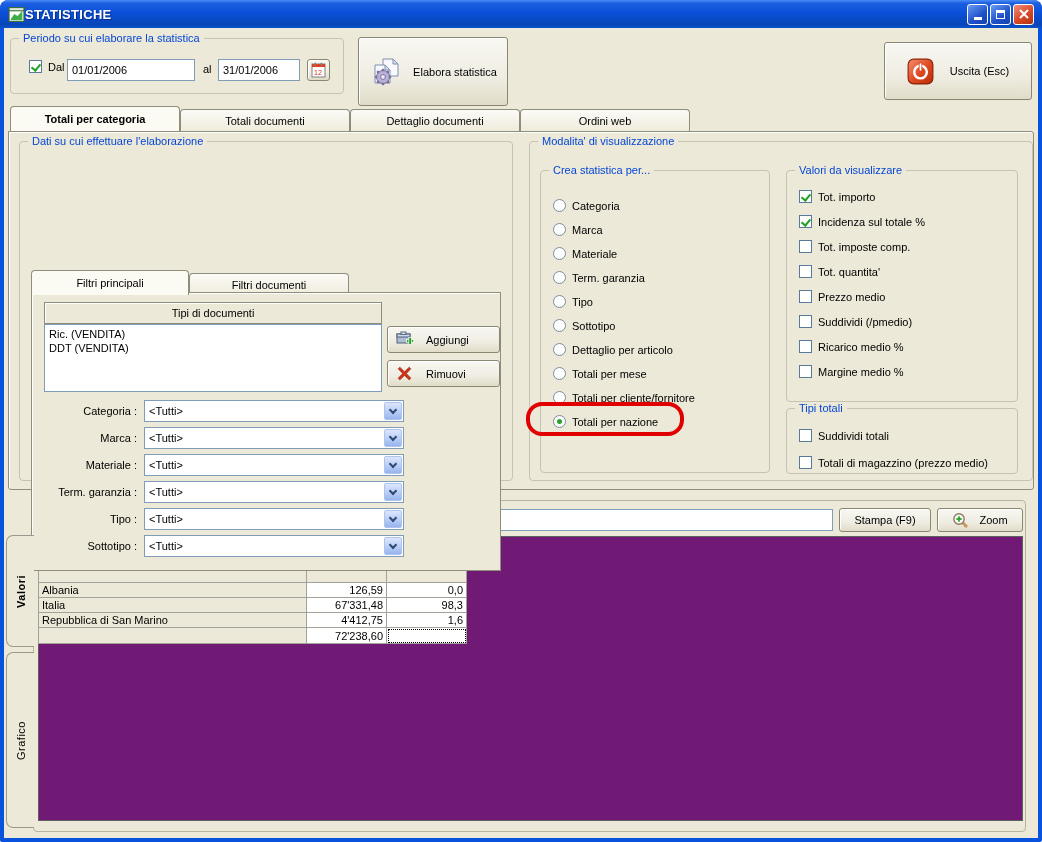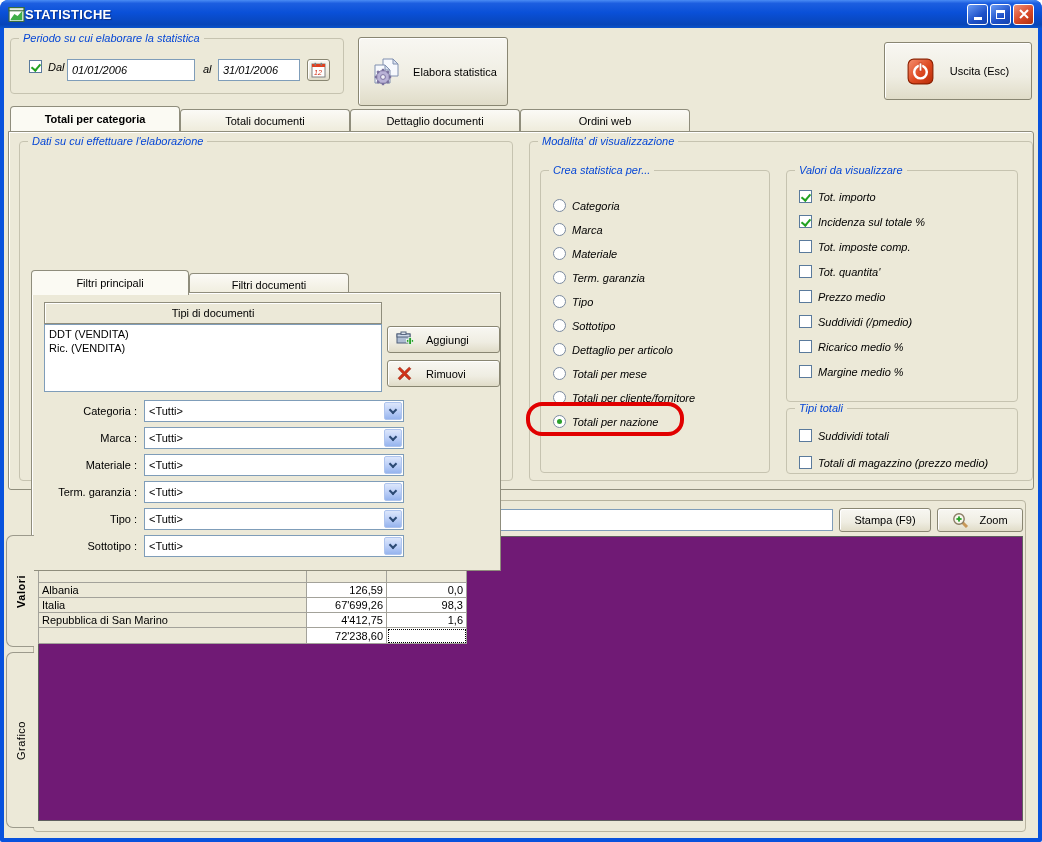--- a/index.html
+++ b/index.html
@@ -16,21 +16,21 @@
   .win-btns { margin-left:auto; display:flex; gap:2px; }
   .win-btn { width:21px; height:21px; border:1px solid #fff; border-radius:3px; display:flex; align-items:center; justify-content:center; }
   .win-btn.blue { background:linear-gradient(145deg,#6a9cf5,#1d50c8 60%,#1644ae); }
   .win-btn.red  { background:linear-gradient(145deg,#f09078,#d84828 55%,#b03010); }
   .glyph-min { width:8px; height:3px; background:#fff; margin-top:9px; }
   .glyph-max { width:9px; height:9px; border:1px solid #fff; border-top-width:3px; }
 
   
   .client { position:absolute; left:4px; top:28px; width:1034px; height:810px; background:#ece9d8; }
 
-  .groupbox { position:absolute; border:1px solid #c6c3b0; border-radius:4px;font-style:italic; }
+  .groupbox { position:absolute; border:1px solid #c6c3b0; border-radius:4px; }
   .legend { position:absolute; top:-7px; left:8px; background:#ece9d8; padding:0 4px; color:#0546d5; white-space:nowrap; }
 
   .xp-btn { position:absolute; background:linear-gradient(180deg,#f8f7f2 0%,#efede2 60%,#e0dcc8 100%);
     border:1px solid #898672; border-radius:3px; display:flex; align-items:center; justify-content:center;
     box-shadow:inset 1px 1px 0 #fff; cursor:default; }
 
   .field { background:#fff; border:1px solid #7f9db9; display:flex; align-items:center; padding:0 4px; }
 
   
   .checkbox { width:13px; height:13px; background:#fff; border:1px solid #5a7a9c; position:relative; flex:none; }
@@ -227,22 +227,22 @@
         </div>
       <div class="subtab" style="left:180px; width:160px;">
           <span>Filtri documenti</span>
         </div>
 
       <div class="subpanel" style="left:22px; top:160px; width:470px; height:279px;">
         <div class="list-header">
             <span>Tipi di documenti</span>
           </div>
         <div class="listbox">
+          <div>Ric. (VENDITA)</div>
           <div>DDT (VENDITA)</div>
-          <div>Ric. (VENDITA)</div>
         </div>
 
         <div class="xp-btn" style="left:355px; top:33px; width:113px; height:27px; gap:12px; justify-content:flex-start; padding-left:8px;">
           <span class="icon">
             <svg width="18" height="17" viewBox="0 0 18 17">
               <rect x="1" y="3" width="13" height="9" fill="#aebdd2" stroke="#51607a"></rect>
               <rect x="1" y="3" width="13" height="3" fill="#cdd8e8" stroke="#51607a"></rect>
               <rect x="5" y="1" width="5" height="2.4" fill="#e8eef6" stroke="#51607a"></rect>
               <g>
                 <rect x="10.6" y="8.6" width="7" height="2.6" fill="#27a127" stroke="#fff" stroke-width="0.7"></rect>
@@ -453,21 +453,21 @@
             <th class="th-num">Totale
 (incidenza %)</th>
           </tr>
           <tr class="data-row">
             <td class="td-naz">Albania</td>
             <td class="td-num">126,59</td>
             <td class="td-num">0,0</td>
           </tr>
           <tr class="data-row">
             <td class="td-naz">Italia</td>
-            <td class="td-num">67'699,26</td>
+            <td class="td-num">67'331,48</td>
             <td class="td-num">98,3</td>
           </tr>
           <tr class="data-row">
             <td class="td-naz">Repubblica di San Marino</td>
             <td class="td-num">4'412,75</td>
             <td class="td-num">1,6</td>
           </tr>
           <tr class="total-row">
             <td class="td-naz"></td>
             <td class="td-num">72'238,60</td>

